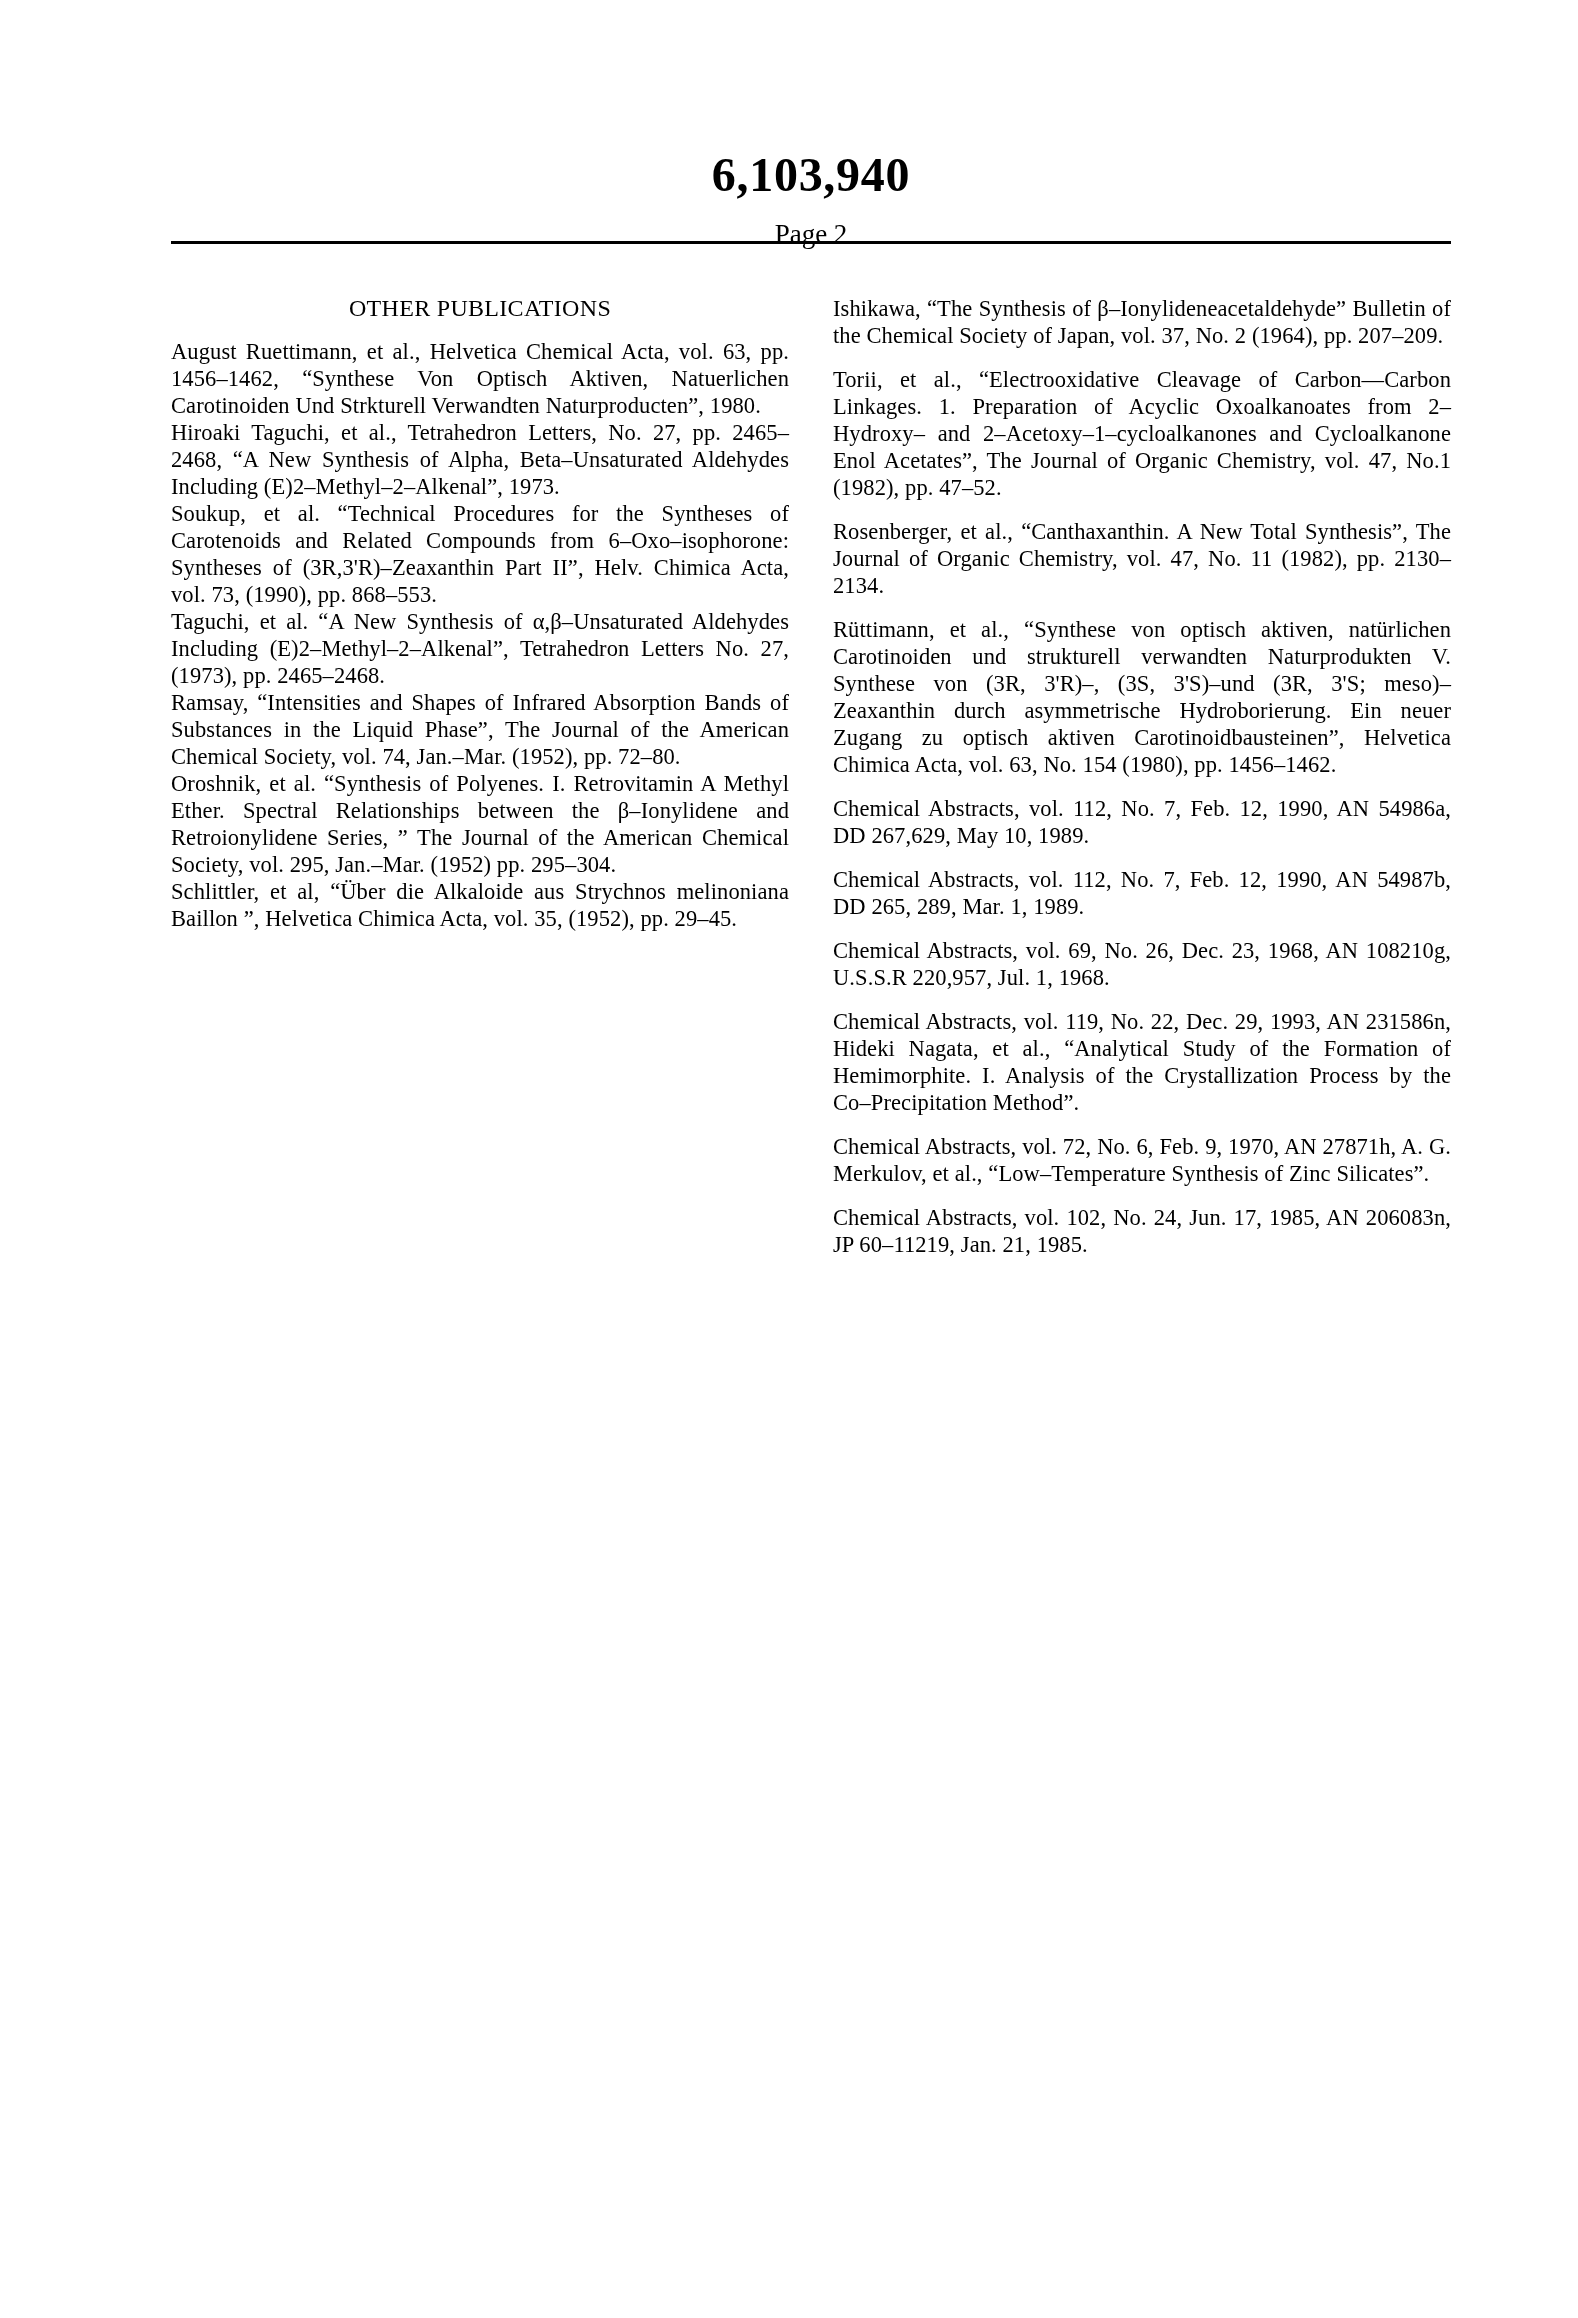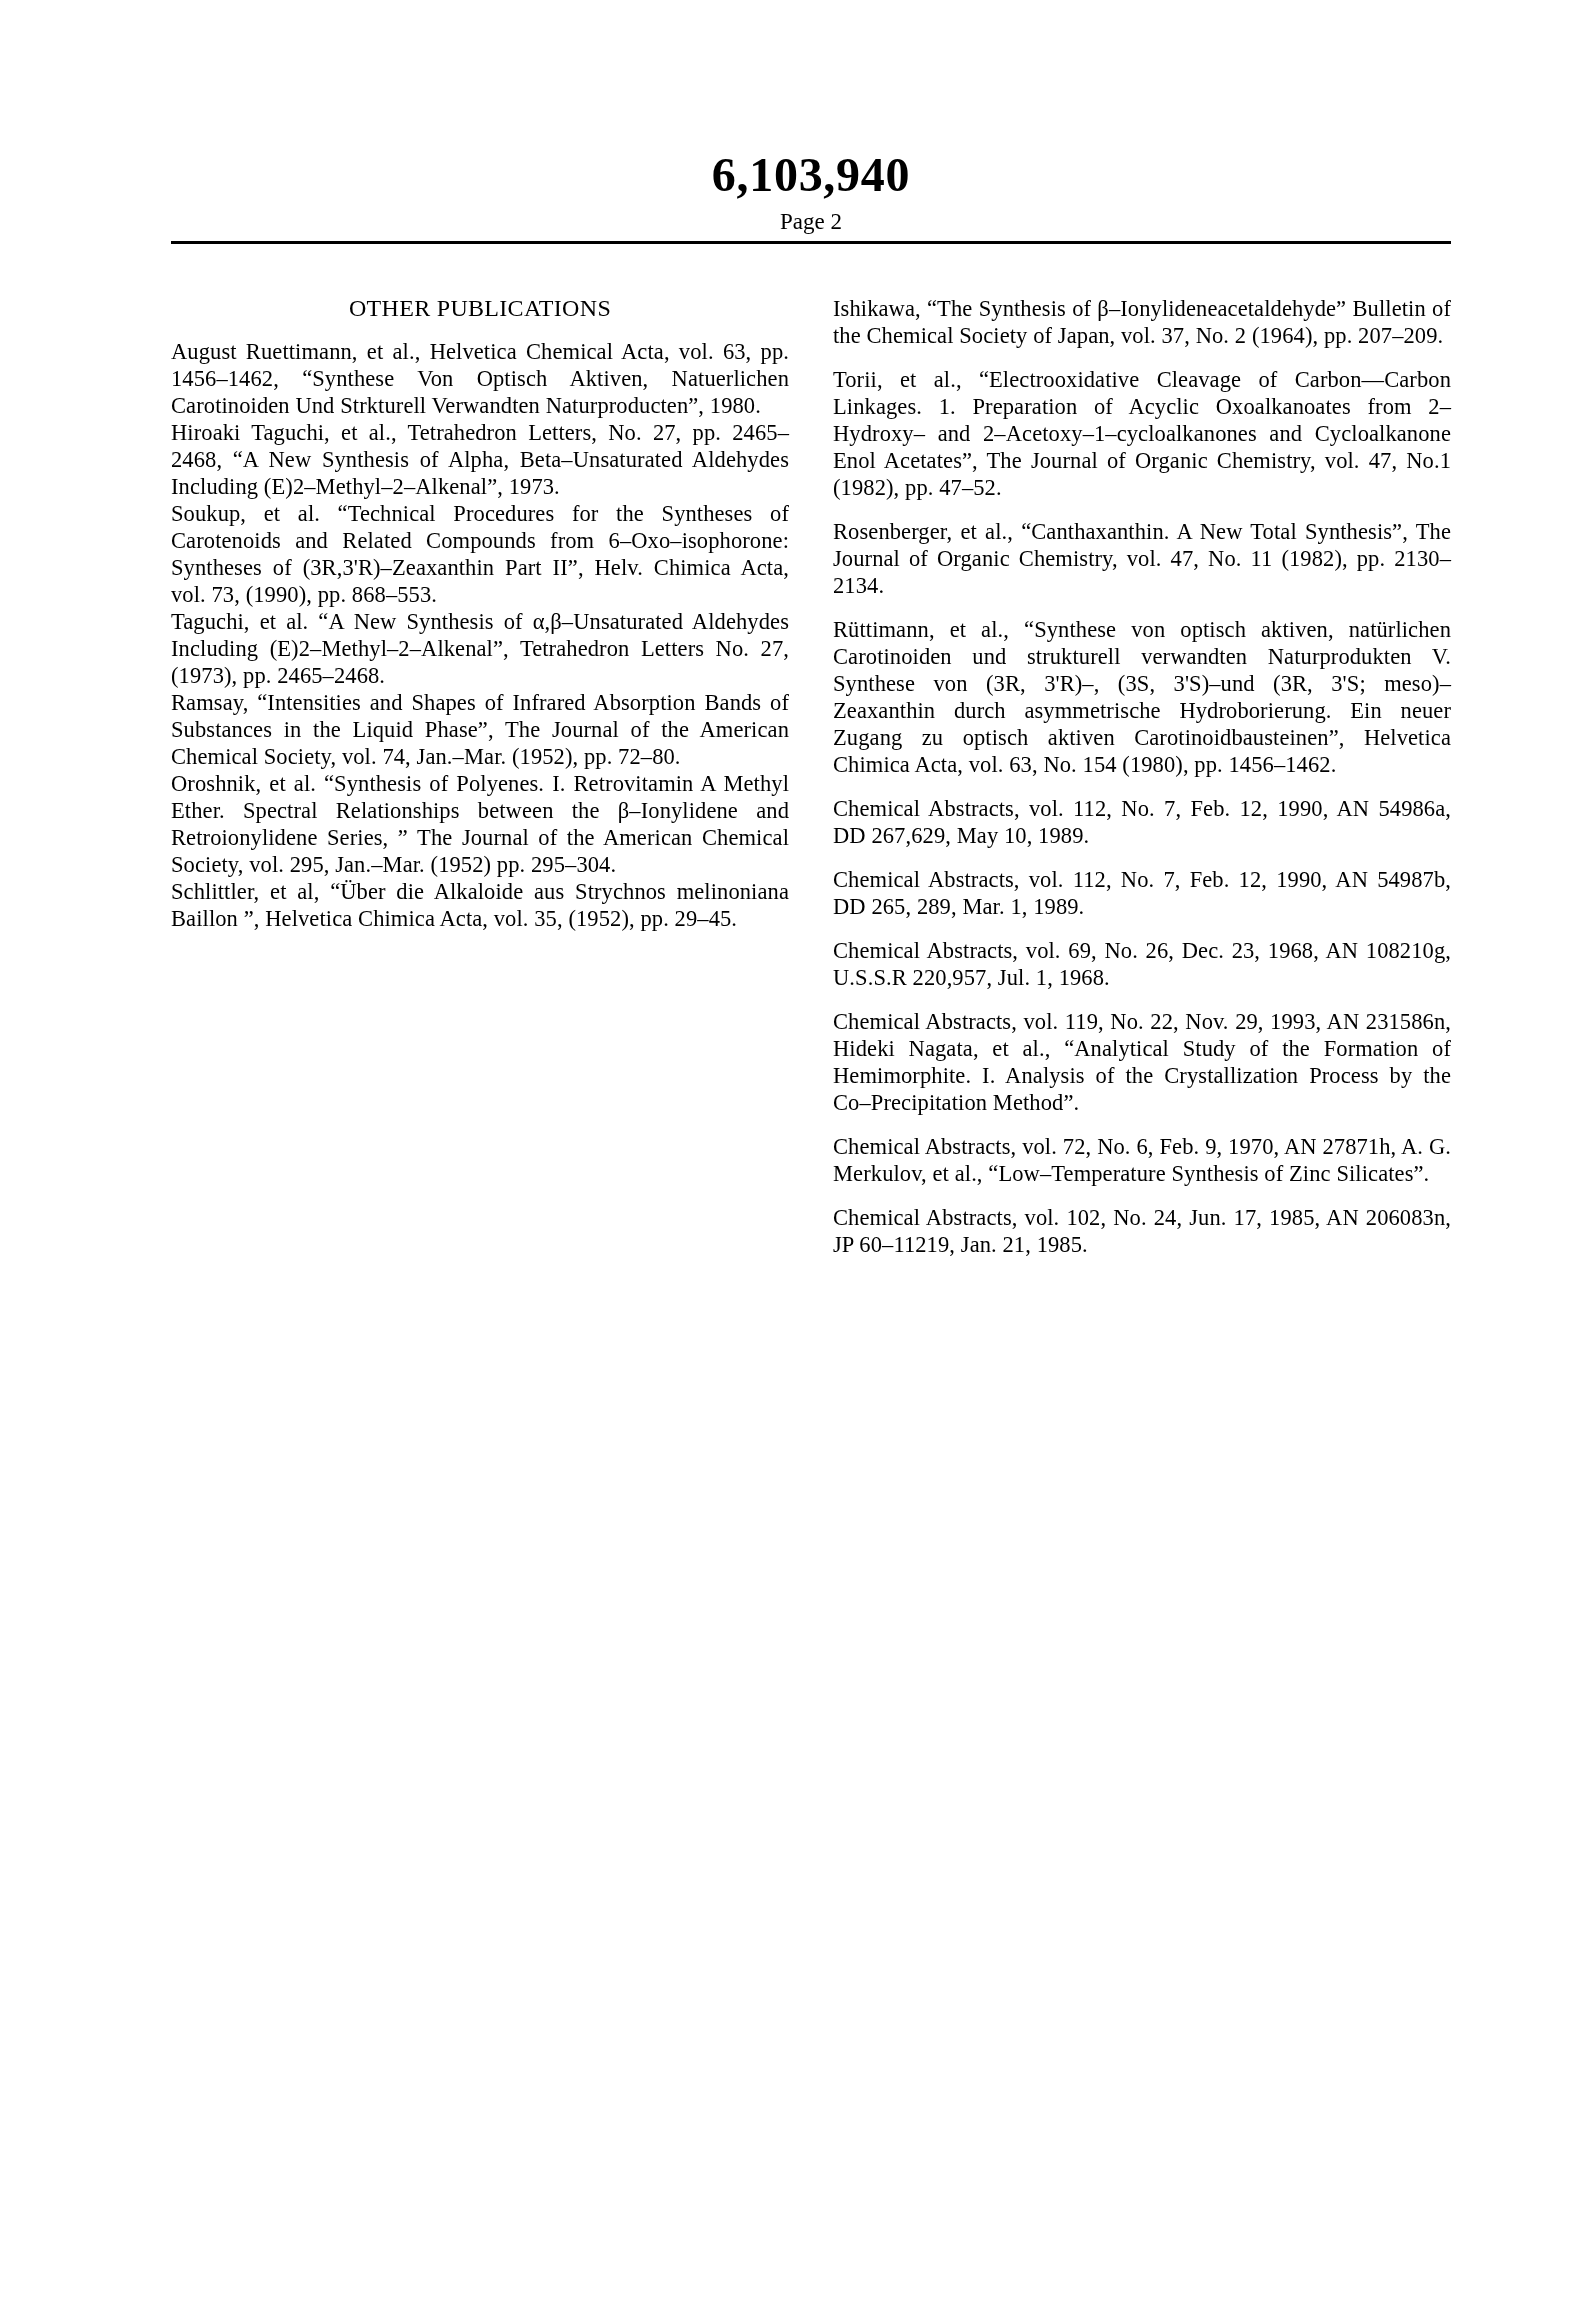--- a/index.html
+++ b/index.html
@@ -23,23 +23,23 @@
     width: 1280px;
     text-align: center;
   }
   .patent-number {
     font-size: 48px;
     font-weight: bold;
     line-height: 1;
     letter-spacing: 0.7px;
   }
   .page-label {
-    font-size: 23px;
+    font-size: 27px;
     line-height: 1;
-    margin-top: 11px;
+    margin-top: 22px;
   }
   .header-divider {
     position: absolute;
     left: 171px;
     top: 241px;
     width: 1280px;
     height: 2.7px;
     background: #000000;
   }
   .col {
@@ -92,19 +92,19 @@
   </section>
 
   <section class="col col-right">
     <p class="entry">Ishikawa, “The Synthesis of β–Ionylideneacetaldehyde” Bulletin of the Chemical Society of Japan, vol. 37, No. 2 (1964), pp. 207–209.</p>
     <p class="entry">Torii, et al., “Electrooxidative Cleavage of Carbon—Carbon Linkages. 1. Preparation of Acyclic Oxoalkanoates from 2–Hydroxy– and 2–Acetoxy–1–cycloalkanones and Cycloalkanone Enol Acetates”, The Journal of Organic Chemistry, vol. 47, No.1 (1982), pp. 47–52.</p>
     <p class="entry">Rosenberger, et al., “Canthaxanthin. A New Total Synthesis”, The Journal of Organic Chemistry, vol. 47, No. 11 (1982), pp. 2130–2134.</p>
     <p class="entry">Rüttimann, et al., “Synthese von optisch aktiven, natürlichen Carotinoiden und strukturell verwandten Naturprodukten V. Synthese von (3R, 3'R)–, (3S, 3'S)–und (3R, 3'S; meso)–Zeaxanthin durch asymmetrische Hydroborierung. Ein neuer Zugang zu optisch aktiven Carotinoidbausteinen”, Helvetica Chimica Acta, vol. 63, No. 154 (1980), pp. 1456–1462.</p>
     <p class="entry">Chemical Abstracts, vol. 112, No. 7, Feb. 12, 1990, AN 54986a, DD 267,629, May 10, 1989.</p>
     <p class="entry">Chemical Abstracts, vol. 112, No. 7, Feb. 12, 1990, AN 54987b, DD 265, 289, Mar. 1, 1989.</p>
     <p class="entry">Chemical Abstracts, vol. 69, No. 26, Dec. 23, 1968, AN 108210g, U.S.S.R 220,957, Jul. 1, 1968.</p>
-    <p class="entry">Chemical Abstracts, vol. 119, No. 22, Nov. 29, 1993, AN 231586n, Hideki Nagata, et al., “Analytical Study of the Formation of Hemimorphite. I. Analysis of the Crystallization Process by the Co–Precipitation Method”.</p>
+    <p class="entry">Chemical Abstracts, vol. 119, No. 22, Dec. 29, 1993, AN 231586n, Hideki Nagata, et al., “Analytical Study of the Formation of Hemimorphite. I. Analysis of the Crystallization Process by the Co–Precipitation Method”.</p>
     <p class="entry">Chemical Abstracts, vol. 72, No. 6, Feb. 9, 1970, AN 27871h, A. G. Merkulov, et al., “Low–Temperature Synthesis of Zinc Silicates”.</p>
     <p class="entry">Chemical Abstracts, vol. 102, No. 24, Jun. 17, 1985, AN 206083n, JP 60–11219, Jan. 21, 1985.</p>
   </section>
 
 </div>
 
 
 </body></html>

